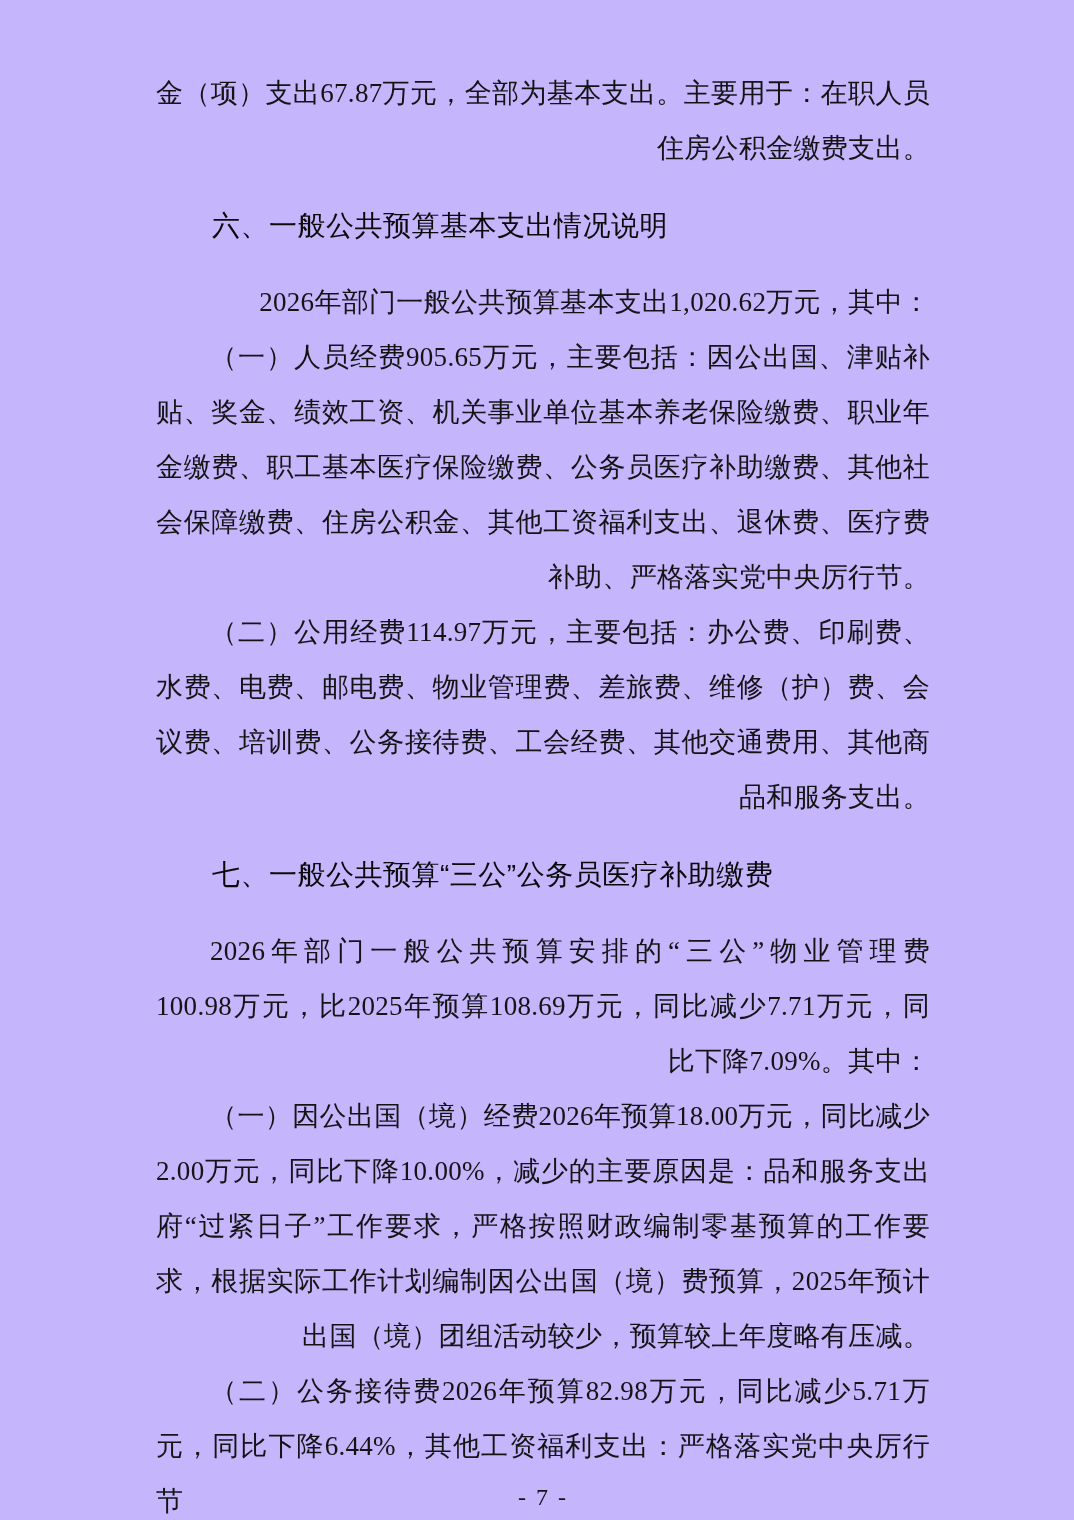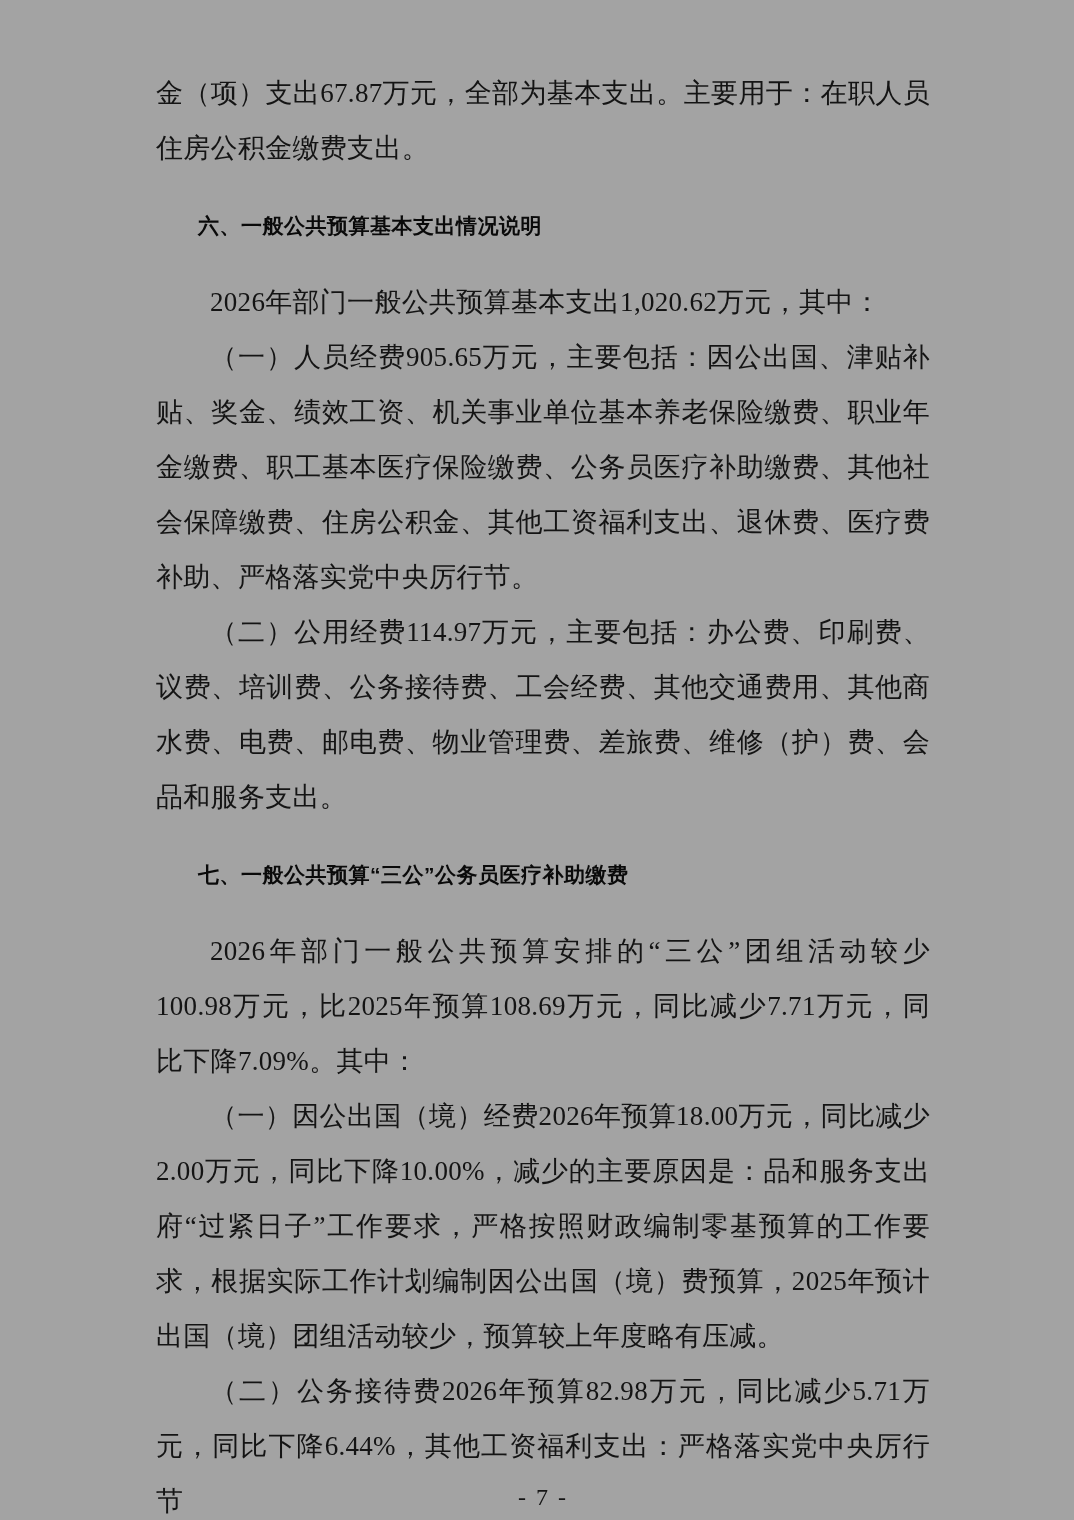--- a/index.html
+++ b/index.html
@@ -1,45 +1,45 @@
 <!DOCTYPE html>
 <html><head>
 <meta charset="utf-8">
 <style>
   html, body { margin: 0; padding: 0; background: #ffffff; }
   .page {
     position: relative;
     width: 1074px;
     height: 1520px;
     margin: 0 auto;
-    background: #a3a3a3;
+    background: #c4b5fd;
     box-sizing: border-box;
     padding: 66px 144px 0 156px;
     font-family: "Liberation Serif", serif;
     color: #141414;
     overflow: hidden;
   }
   .line {
     font-size: 27px;
     line-height: 55px;
     height: 55px;
-    text-align: left;
+    text-align: right;
     letter-spacing: 0.3px;
     white-space: normal;
   }
   .line.fill {
     text-align: justify;
     text-align-last: justify;
     text-justify: inter-character;
   }
   .line.indent { text-indent: 2em; }
   .heading {
     font-family: "Liberation Sans", sans-serif;
-    font-weight: 700;
-    font-size: 21px;
+    font-weight: 400;
+    font-size: 28px;
     line-height: 55px;
     height: 55px;
     margin: 22px 0;
     text-indent: 2em;
     color: #0a0a0a;
     letter-spacing: 0.5px;
   }
   .page-number {
     margin-top: 8px;
     font-size: 24px;
@@ -69,31 +69,31 @@
     <div>
       <div class="line fill indent">（一）人员经费905.65万元，主要包括：因公出国、津贴补</div>
       <div class="line fill">贴、奖金、绩效工资、机关事业单位基本养老保险缴费、职业年</div>
       <div class="line fill">金缴费、职工基本医疗保险缴费、公务员医疗补助缴费、其他社</div>
       <div class="line fill">会保障缴费、住房公积金、其他工资福利支出、退休费、医疗费</div>
       <div class="line">补助、严格落实党中央厉行节。</div>
     </div>
 
     <div>
       <div class="line fill indent">（二）公用经费114.97万元，主要包括：办公费、印刷费、</div>
+      <div class="line fill">水费、电费、邮电费、物业管理费、差旅费、维修（护）费、会</div>
       <div class="line fill">议费、培训费、公务接待费、工会经费、其他交通费用、其他商</div>
-      <div class="line fill">水费、电费、邮电费、物业管理费、差旅费、维修（护）费、会</div>
       <div class="line">品和服务支出。</div>
     </div>
   </div>
 
   <div>
     <div class="heading">七、一般公共预算“三公”公务员医疗补助缴费</div>
 
     <div>
-      <div class="line fill indent">2026年部门一般公共预算安排的“三公”团组活动较少</div>
+      <div class="line fill indent">2026年部门一般公共预算安排的“三公”物业管理费</div>
       <div class="line fill">100.98万元，比2025年预算108.69万元，同比减少7.71万元，同</div>
       <div class="line">比下降7.09%。其中：</div>
     </div>
 
     <div>
       <div class="line fill indent">（一）因公出国（境）经费2026年预算18.00万元，同比减少</div>
       <div class="line fill">2.00万元，同比下降10.00%，减少的主要原因是：品和服务支出</div>
       <div class="line fill">府“过紧日子”工作要求，严格按照财政编制零基预算的工作要</div>
       <div class="line fill">求，根据实际工作计划编制因公出国（境）费预算，2025年预计</div>
       <div class="line">出国（境）团组活动较少，预算较上年度略有压减。</div>

